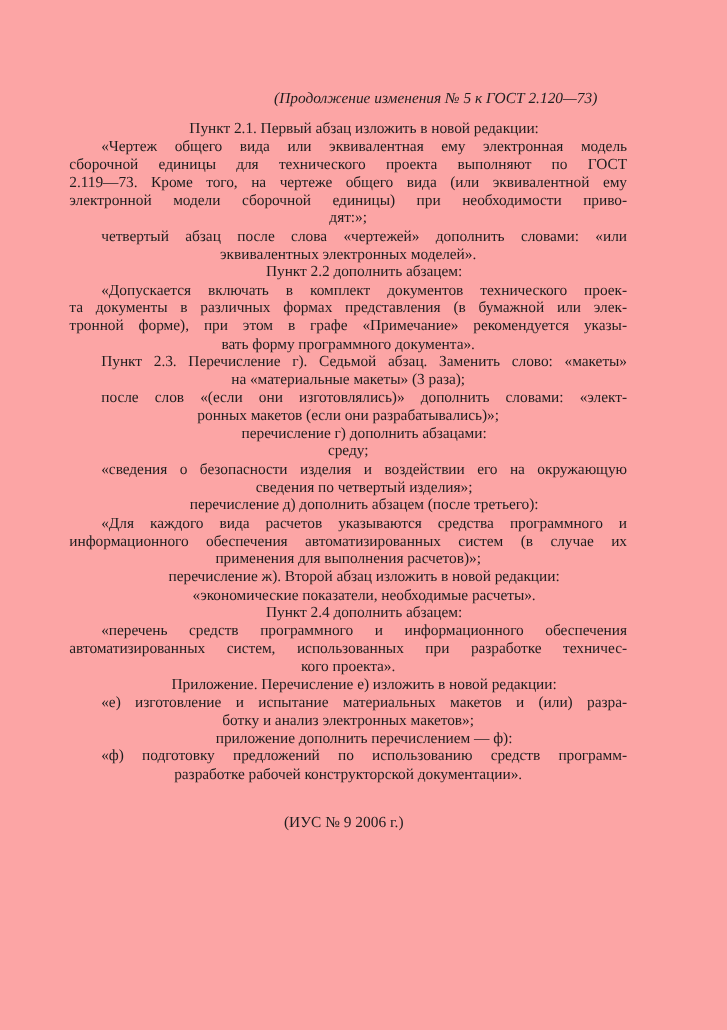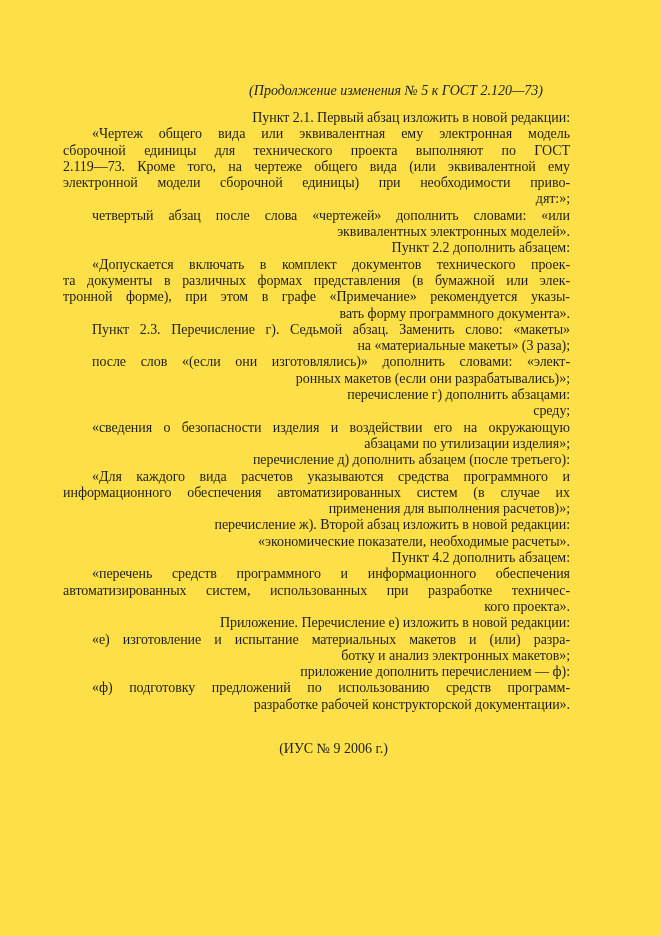--- a/index.html
+++ b/index.html
@@ -4,21 +4,21 @@
 <style>
   html, body {
     margin: 0;
     padding: 0;
     background: #ffffff;
   }
   .page {
     position: relative;
     width: 661px;
     height: 936px;
-    background: #fde047;
+    background: #fca5a5;
     font-family: "Liberation Serif", serif;
     color: #1e1e1e;
     overflow: hidden;
   }
   .running-header {
     position: absolute;
     left: 63px;
     top: 83px;
     width: 507px;
     box-sizing: border-box;
@@ -33,33 +33,33 @@
     position: absolute;
     left: 63px;
     top: 110px;
     width: 507px;
     font-size: 14px;
   }
   .line {
     line-height: 16.3px;
     height: 16.3px;
     overflow: hidden;
-    text-align: right;
+    text-align: center;
     letter-spacing: -0.05px;
   }
   .line.just {
     text-align: justify;
     text-align-last: justify;
   }
   .line.indent {
     text-indent: 29px;
   }
   .page-footer {
     position: absolute;
-    left: 80px;
+    left: 59px;
     top: 741px;
     width: 507px;
     text-align: center;
     font-size: 14px;
     line-height: 16.3px;
   }
 </style>
 </head>
 <body>
 
@@ -80,28 +80,28 @@
       <div class="line just">та документы в различных формах представления (в бумажной или элек-</div>
       <div class="line just">тронной форме), при этом в графе «Примечание» рекомендуется указы-</div>
       <div class="line">вать форму программного документа».</div>
       <div class="line indent just">Пункт 2.3. Перечисление г). Седьмой абзац. Заменить слово: «макеты»</div>
       <div class="line">на «материальные макеты» (3 раза);</div>
       <div class="line indent just">после слов «(если они изготовлялись)» дополнить словами: «элект-</div>
       <div class="line">ронных макетов (если они разрабатывались)»;</div>
       <div class="line indent">перечисление г) дополнить абзацами:</div>
       <div class="line">среду;</div>
       <div class="line indent just">«сведения о безопасности изделия и воздействии его на окружающую</div>
-      <div class="line indent">абзацами по утилизации изделия»;</div>
+      <div class="line indent">сведения по четвертый изделия»;</div>
       <div class="line indent">перечисление д) дополнить абзацем (после третьего):</div>
       <div class="line indent just">«Для каждого вида расчетов указываются средства программного и</div>
       <div class="line just">информационного обеспечения автоматизированных систем (в случае их</div>
       <div class="line">применения для выполнения расчетов)»;</div>
       <div class="line indent">перечисление ж). Второй абзац изложить в новой редакции:</div>
       <div class="line indent">«экономические показатели, необходимые расчеты».</div>
-      <div class="line indent">Пункт 4.2 дополнить абзацем:</div>
+      <div class="line indent">Пункт 2.4 дополнить абзацем:</div>
       <div class="line indent just">«перечень средств программного и информационного обеспечения</div>
       <div class="line just">автоматизированных систем, использованных при разработке техничес-</div>
       <div class="line">кого проекта».</div>
       <div class="line indent">Приложение. Перечисление е) изложить в новой редакции:</div>
       <div class="line indent just">«е) изготовление и испытание материальных макетов и (или) разра-</div>
       <div class="line">ботку и анализ электронных макетов»;</div>
       <div class="line indent">приложение дополнить перечислением — ф):</div>
       <div class="line indent just">«ф) подготовку предложений по использованию средств программ-</div>
       <div class="line">разработке рабочей конструкторской документации».</div>
     </div>

